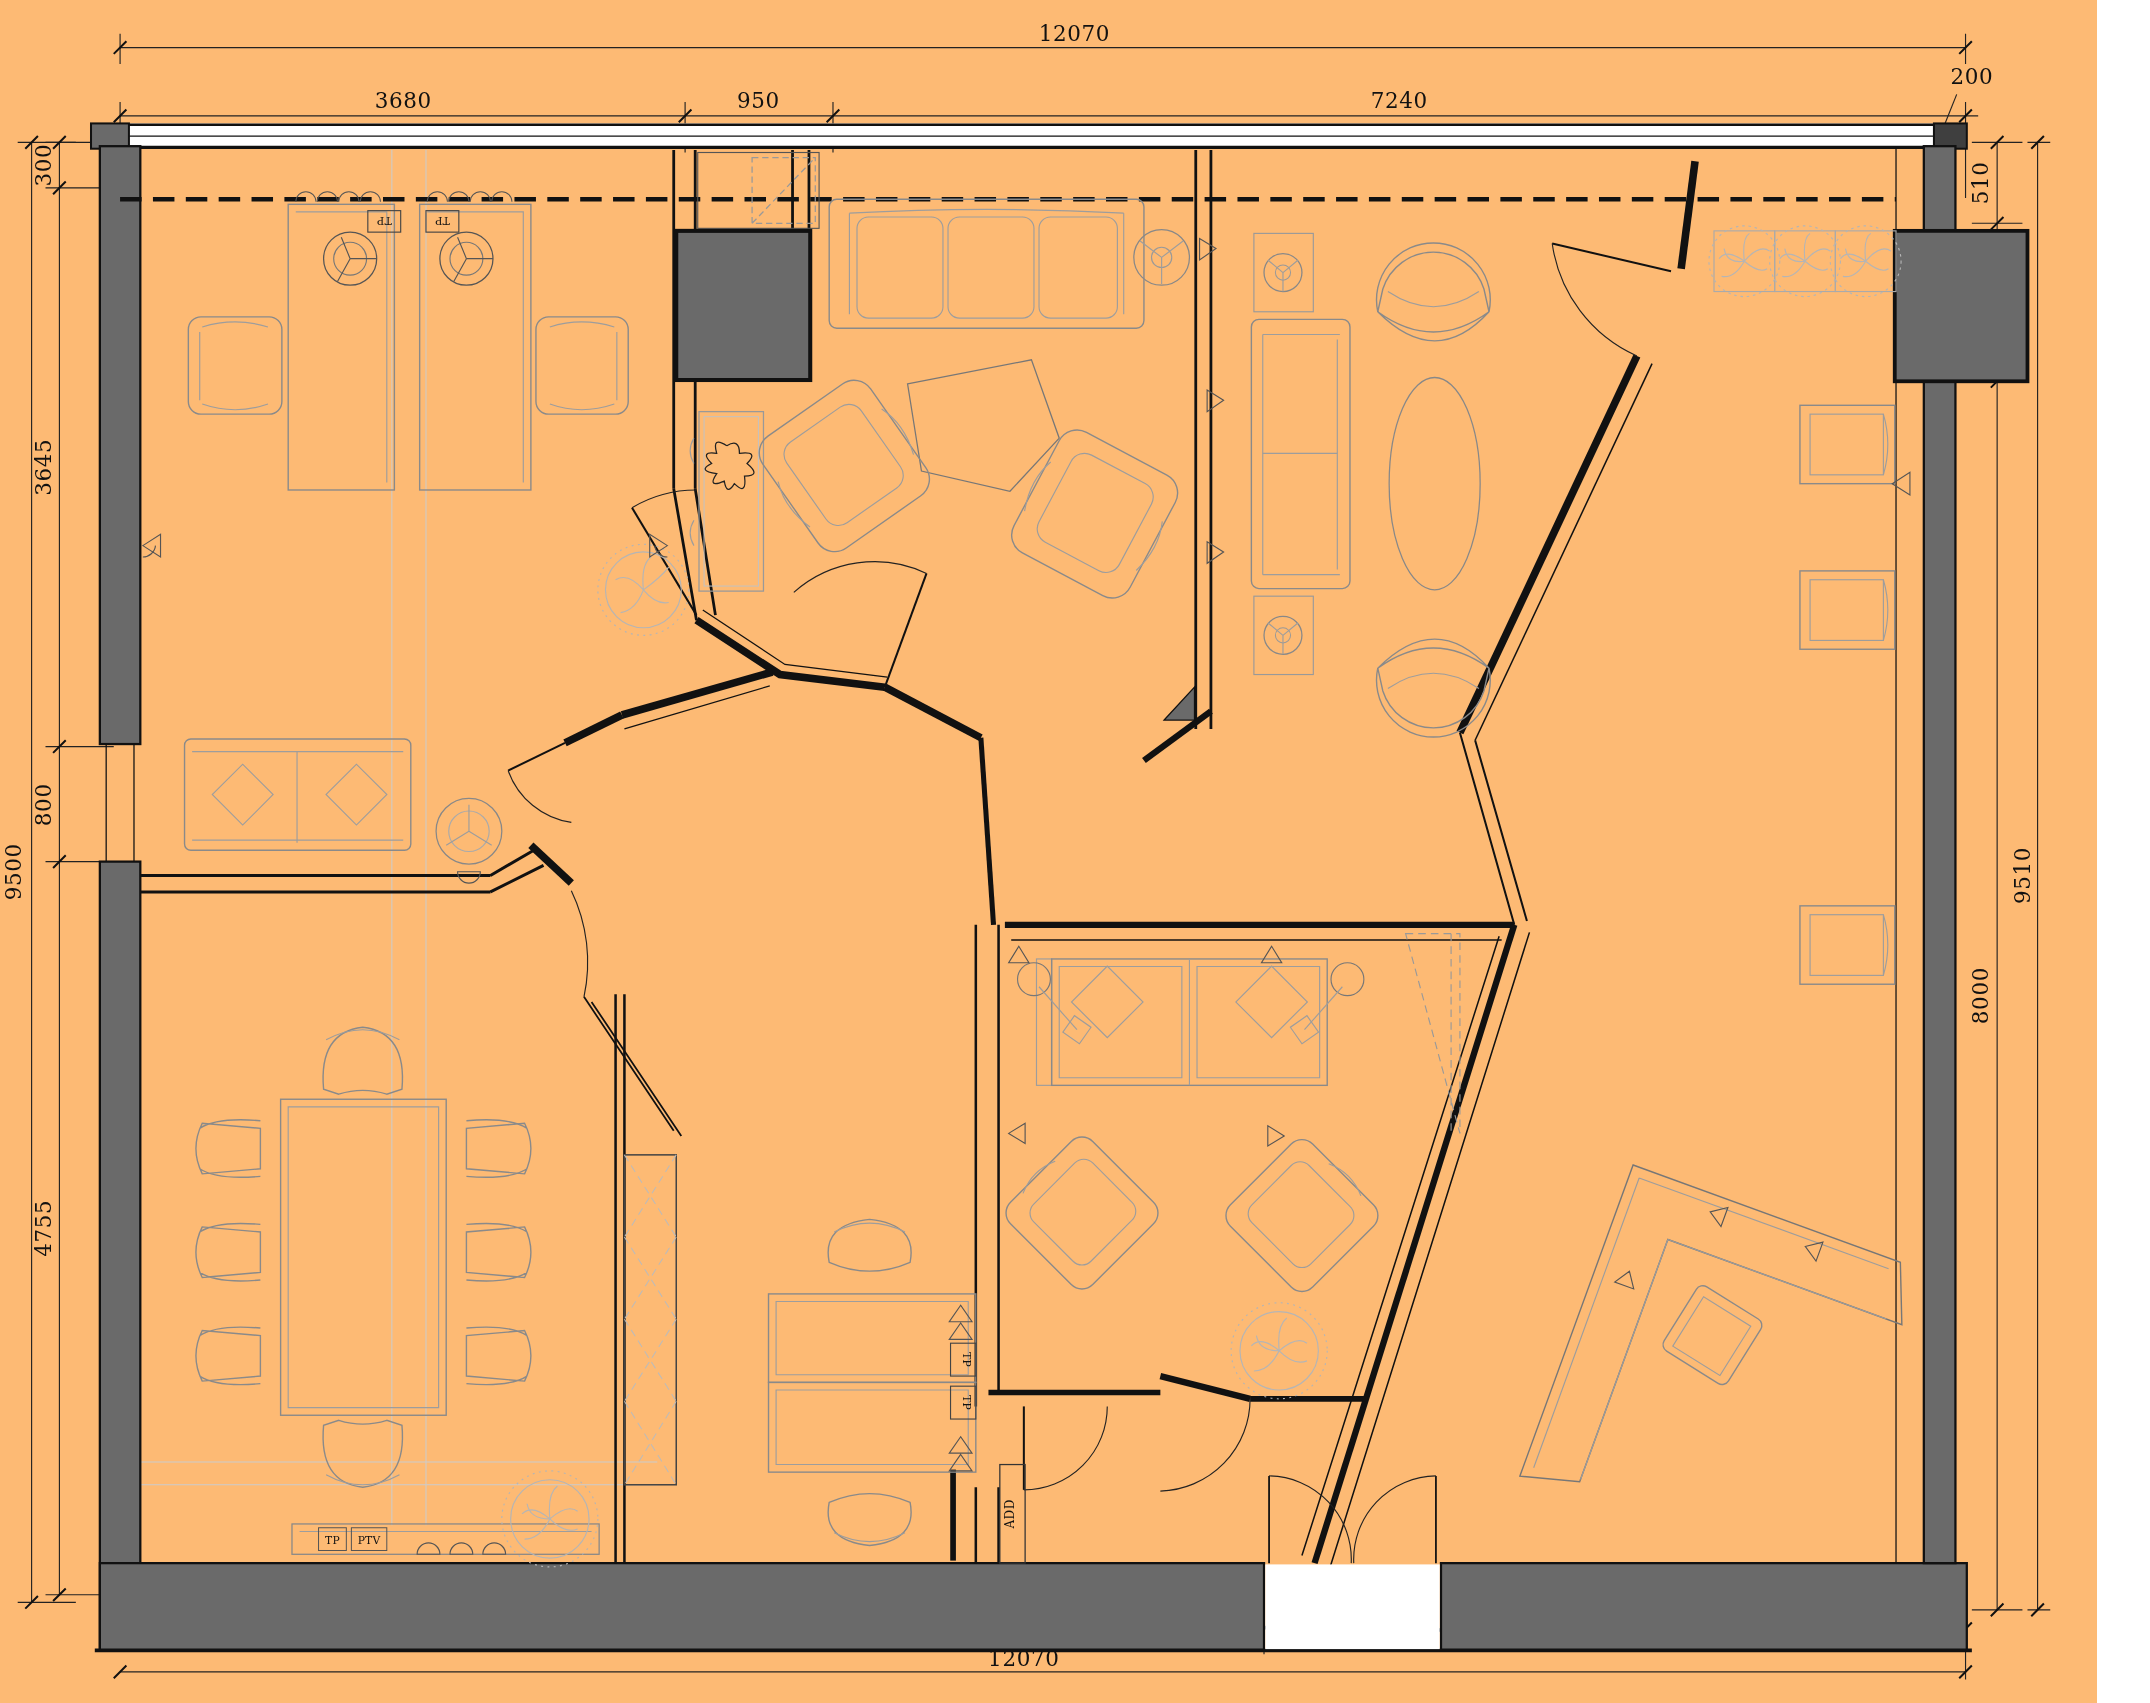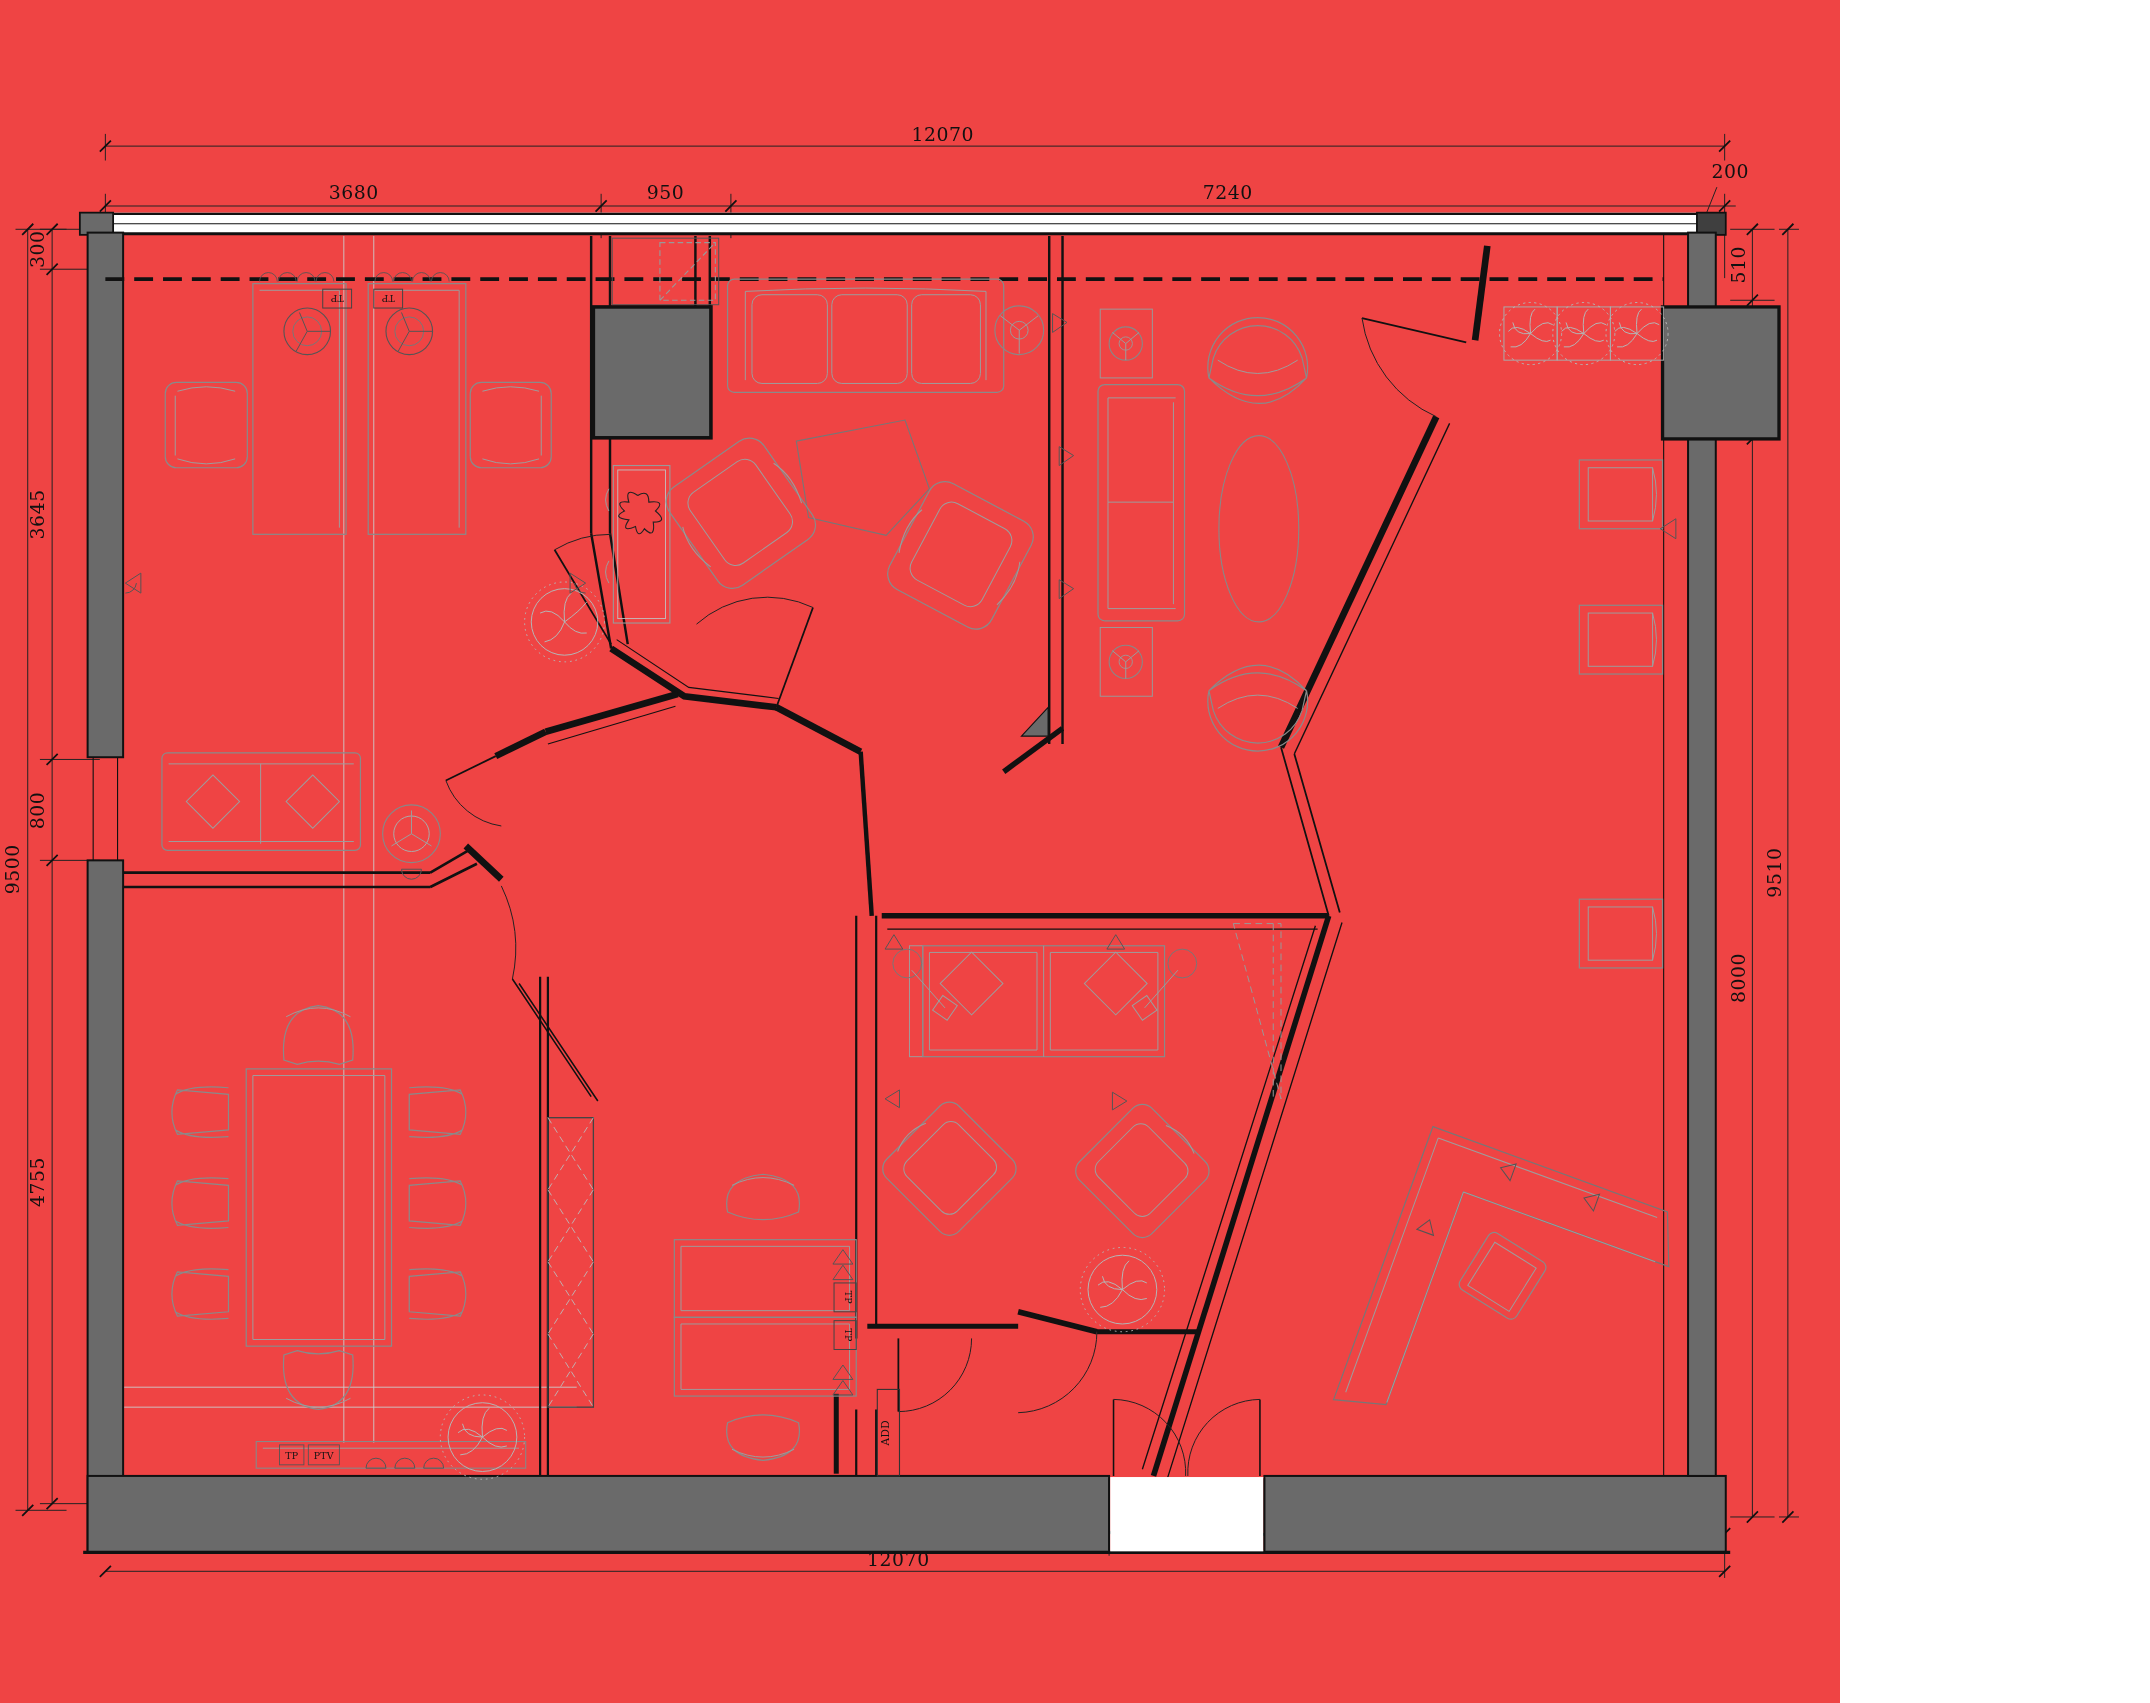--- a/index.html
+++ b/index.html
@@ -1,16 +1,16 @@
 <!DOCTYPE html>
 <html style="font-size:10.4px"><head>
 <meta charset="utf-8">
 <style>
   html,body{margin:0;padding:0;background:#ffffff;}
-  .page{width:1840px;height:1703px;background:#ef4444;overflow:hidden;}
+  .page{width:2097px;height:1703px;background:#fdba74;overflow:hidden;}
   svg{display:block;width:100%;height:100%;}
   text{font-family:"DejaVu Serif","Liberation Serif",serif;fill:#111;}
   .dim{font-size:17px;letter-spacing:.5px;}
   .tiny{font-size:8.5px;letter-spacing:.2px;}
   .lbl{font-size:9.5px;letter-spacing:.4px;}
   
   .w{stroke:#111;fill:none;}
   .f{stroke:#8a8a8a;fill:none;stroke-width:1.1;}
   .f2{stroke:#9d9d9d;fill:none;stroke-width:0.9;}
   .dimln{stroke:#222;stroke-width:0.9;fill:none;}

